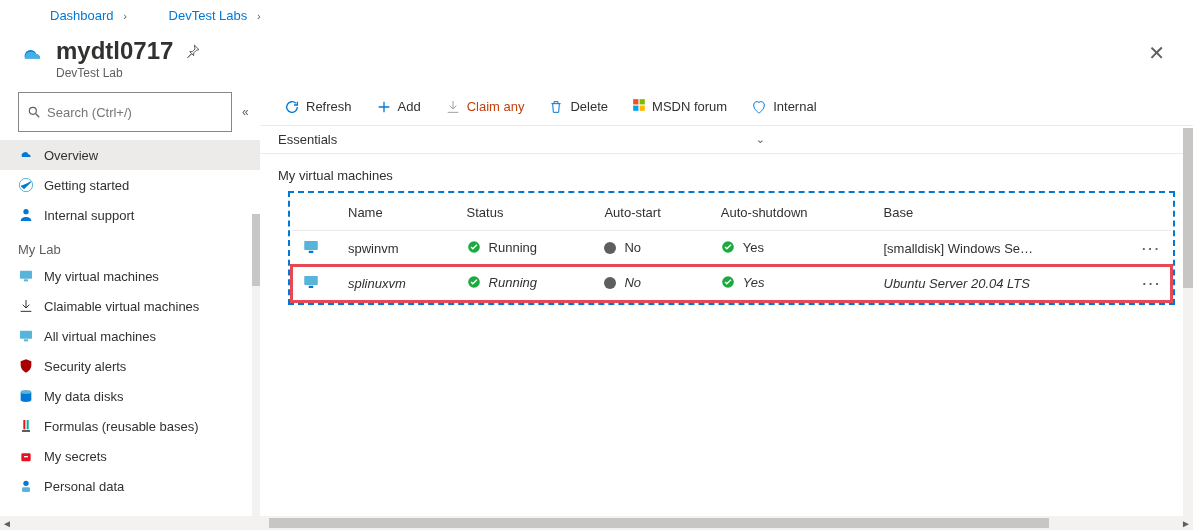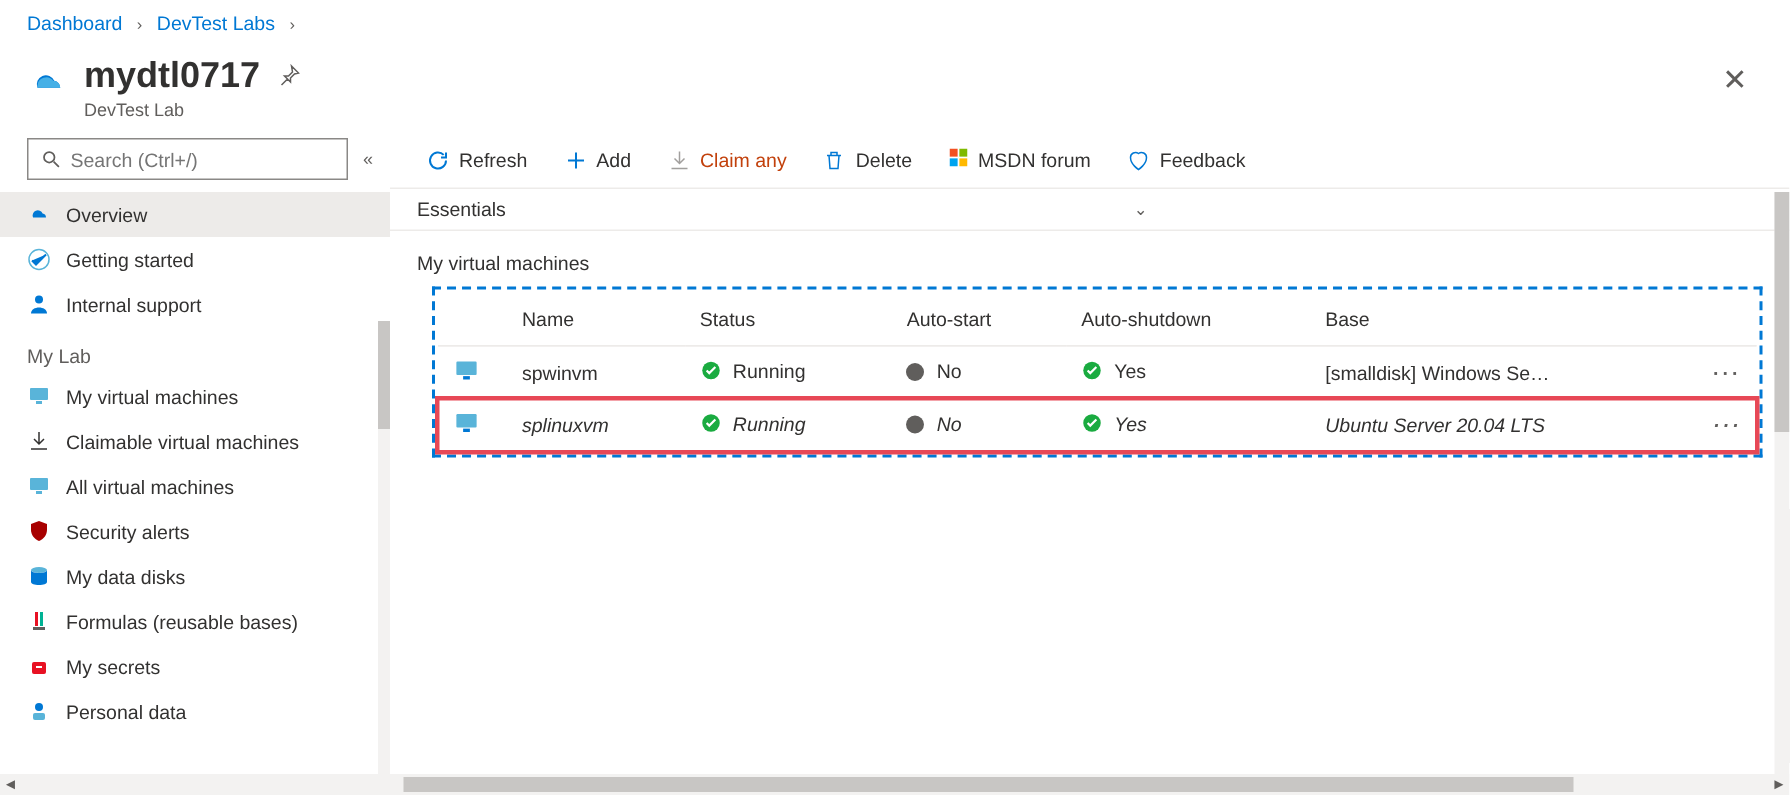--- a/index.html
+++ b/index.html
@@ -1,34 +1,34 @@
 <!DOCTYPE html>
 <html><head>
   <meta charset="utf-8">
   <style>
     * { box-sizing: border-box; margin: 0; padding: 0; }
     body { font-family: "Segoe UI", -apple-system, sans-serif; font-size: 13px; color: #323130; background: #fff; width: 1193px; height: 530px; overflow: hidden; position: relative; }
 
     .breadcrumb { padding: 8px 18px; font-size: 13px; color: #0078d4; }
-    .breadcrumb span { color: #0078d4; cursor: pointer; }
+    .breadcrumb span { color: #0078d4; cursor: pointer; margin-left: 32px; }
     .breadcrumb .sep { color: #605e5c; margin: 0 6px; font-size: 11px; }
 
     .header { display: flex; align-items: flex-start; padding: 6px 18px 8px 18px; }
     .header-icon { width: 28px; height: 28px; margin-right: 10px; margin-top: 4px; display: flex; align-items: center; justify-content: center; }
     .header-title { font-size: 24px; font-weight: 600; color: #323130; display: flex; align-items: flex-start; }
     .header-sub { font-size: 12px; color: #605e5c; margin-top: 1px; }
     .pin-icon { margin-left: 12px; color: #605e5c; cursor: pointer; }
     .close-btn { margin-left: auto; font-size: 20px; color: #605e5c; cursor: pointer; padding: 4px 10px; }
 
     .body { display: flex; height: calc(100% - 88px); }
 
     
     .sidebar { width: 260px; border-right: 0; display: flex; flex-direction: column; position: relative; }
     .search-row { padding: 4px 18px 8px 18px; display: flex; align-items: center; }
-    .search-box { flex: 1; border: 1px solid #8a8886; height: 28px; display: flex; align-items: center; padding: 0 8px; color: #605e5c; }
+    .search-box { flex: 1; border: 1px solid #8a8886; height: 40px; display: flex; align-items: center; padding: 0 8px; color: #605e5c; }
     .search-box svg { flex: none; }
     .search-box input { border: none; outline: none; font-size: 13px; margin-left: 6px; flex: 1; color: #605e5c; background: transparent; }
     .collapse-btn { margin-left: 10px; color: #605e5c; cursor: pointer; font-size: 12px; }
 
     .nav { overflow-y: auto; flex: 1; padding-bottom: 4px; position: relative; }
     .nav-item { padding: 7px 18px; display: flex; align-items: center; cursor: pointer; font-size: 13px; color: #323130; }
     .nav-item.active { background: #edebe9; }
     .nav-item .micon { width: 16px; height: 16px; margin-right: 10px; display: flex; align-items: center; justify-content: center; font-size: 14px; }
     .nav-heading { padding: 12px 18px 4px 18px; font-size: 13px; font-weight: 400; color: #605e5c; }
 
@@ -253,21 +253,21 @@
               <rect x="2" y="13" width="9" height="9" fill="#00a4ef"></rect>
               <rect x="13" y="13" width="9" height="9" fill="#ffb900"></rect>
             </svg>
         </span>
         <span>MSDN forum</span>
       </div>
       <div class="tool-btn blue">
         <svg width="16" height="16" viewBox="0 0 24 24">
             <path fill="none" stroke="#0078d4" stroke-width="1.5" d="M12 21s-8-5-8-12a5 5 0 0 1 8-4 5 5 0 0 1 8 4c0 7-8 12-8 12z"></path>
           </svg>
-        <span>Feedback</span>
+        <span>Internal</span>
       </div>
     </div>
 
     <div class="essentials">
       <span>Essentials</span>
       <span class="chev">⌄</span>
     </div>
 
     <div class="section-title">My virtual machines</div>
 

